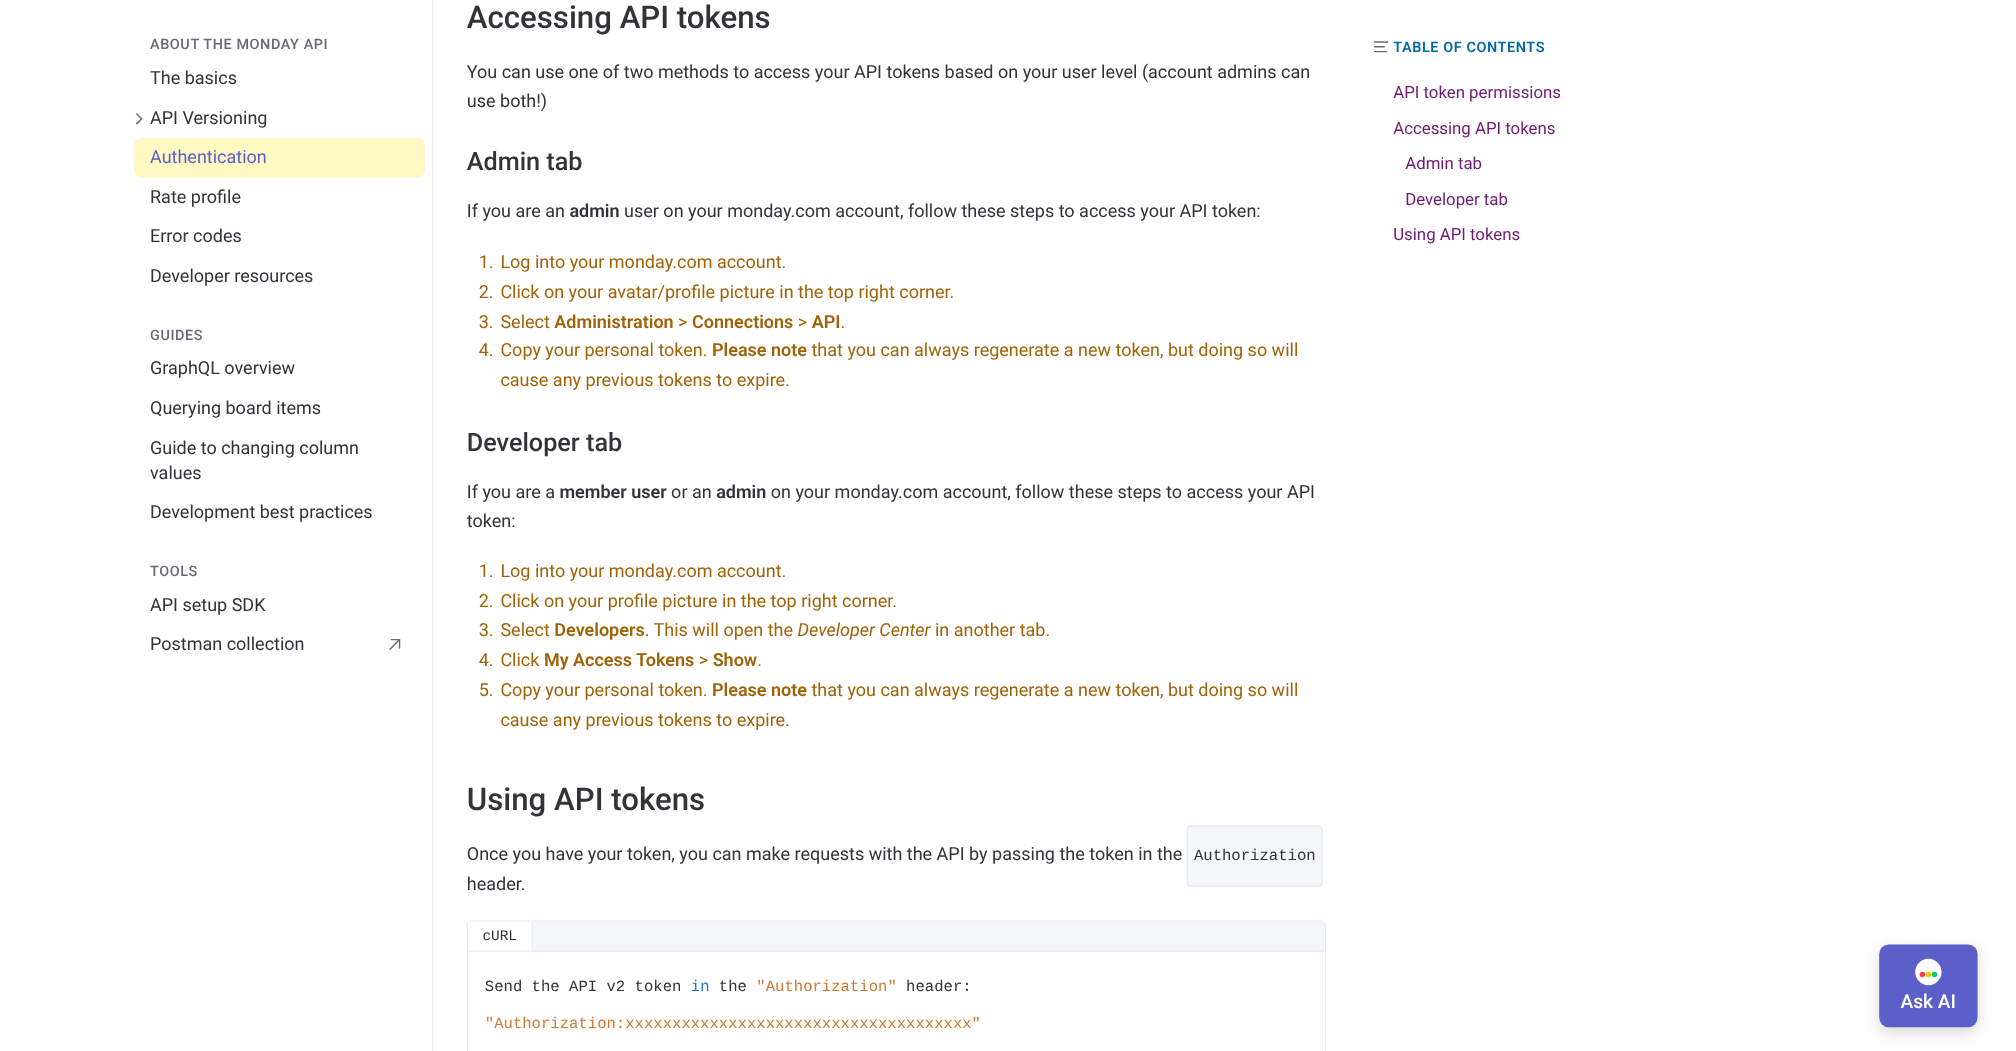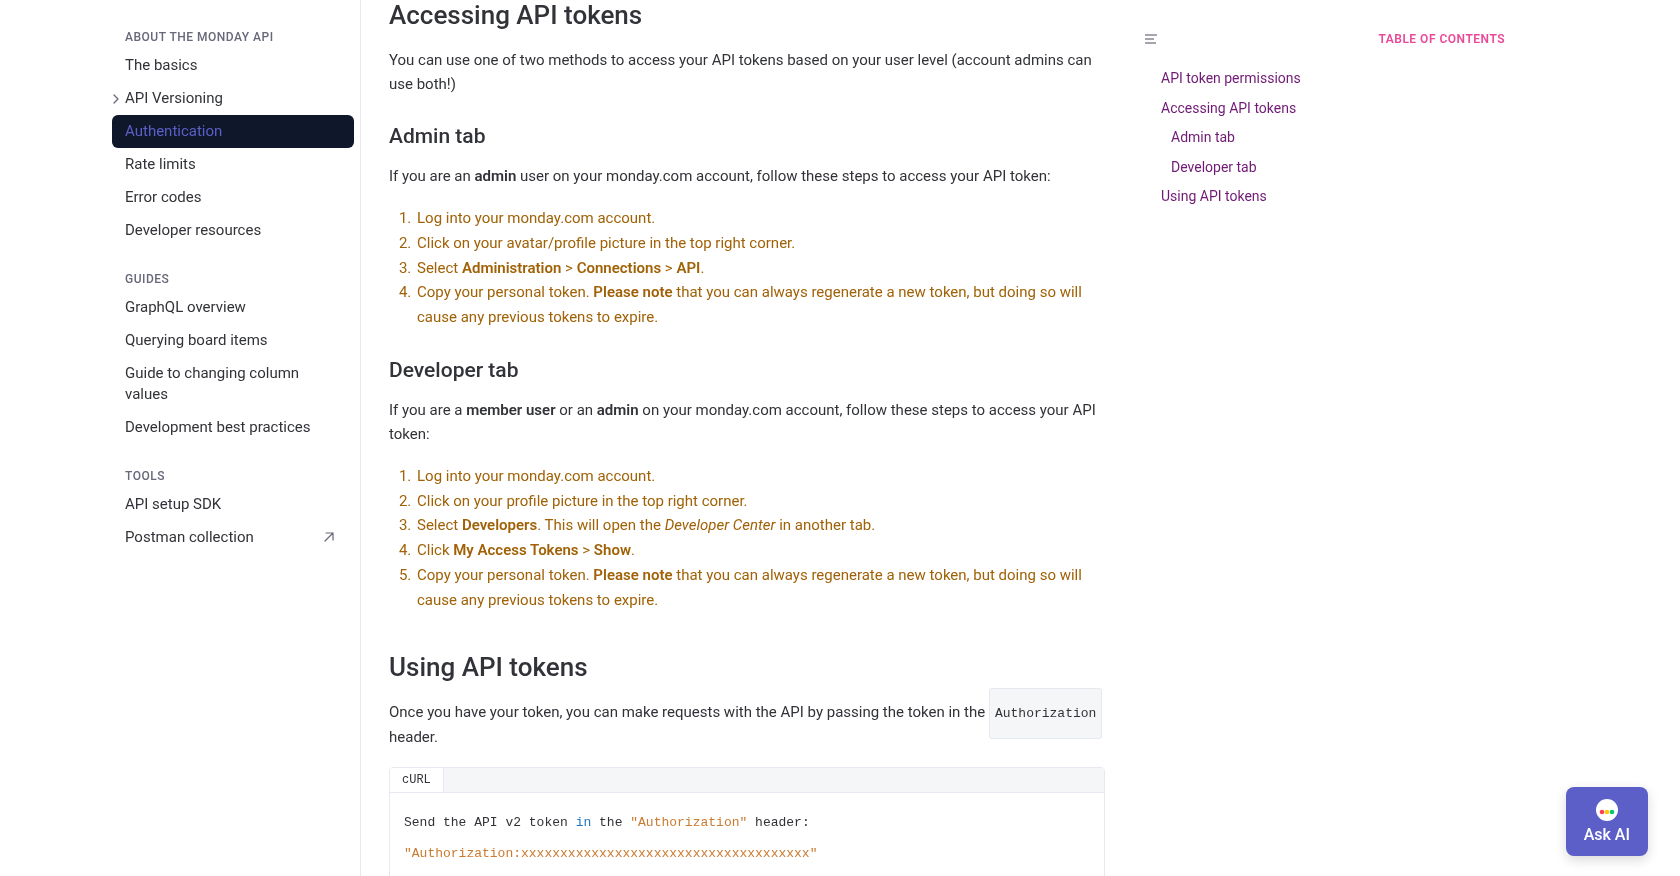--- a/index.html
+++ b/index.html
@@ -46,21 +46,21 @@
       margin: 0 6px 0 112px;
       border-radius: 6px;
       cursor: pointer;
       position: relative;
       line-height: 1.4;
       padding-left: 13px;
       display: flex;
       align-items: center;
     }
     .sidebar-item.active {
-      background: #0f172a;
+      background: #fef9c3;
       color: #5b5fc7;
     }
     .sidebar-item .chevron {
       position: absolute;
       left: 0px;
       top: 50%;
       transform: translateY(-50%);
       width: 10px;
       height: 10px;
     }
@@ -157,26 +157,25 @@
     
     .toc {
       width: 380px;
       padding: 32px 20px 0 0;
       flex-shrink: 0;
     }
     .toc-header {
       display: flex;
       align-items: center;
       gap: 4px;
-      color: #ec4899;
+      color: #0369a1;
       font-size: 12px;
       font-weight: 600;
       letter-spacing: 0.5px;
       margin-bottom: 18px;
-      justify-content: space-between;
     }
     .toc-header svg { display: block; }
     .toc-item {
       font-size: 14px;
       color: #701a75;
       padding: 5px 0;
       cursor: pointer;
       line-height: 1.4;
     }
     .toc-item.level-1 { padding-left: 16px; }
@@ -226,21 +225,21 @@
               <svg width="8" height="10" viewBox="0 0 8 10">
                 <path d="M2 1 L6 5 L2 9" stroke="#676879" stroke-width="1.3" fill="none" stroke-linecap="round" stroke-linejoin="round"></path>
               </svg>
             </span>
             <span>API Versioning</span>
           </div>
           <div class="sidebar-item active">
             <span>Authentication</span>
           </div>
           <div class="sidebar-item">
-            <span>Rate limits</span>
+            <span>Rate profile</span>
           </div>
           <div class="sidebar-item">
             <span>Error codes</span>
           </div>
           <div class="sidebar-item">
             <span>Developer resources</span>
           </div>
         </div>
         <div class="sidebar-section">
           <div class="sidebar-heading">GUIDES</div>

